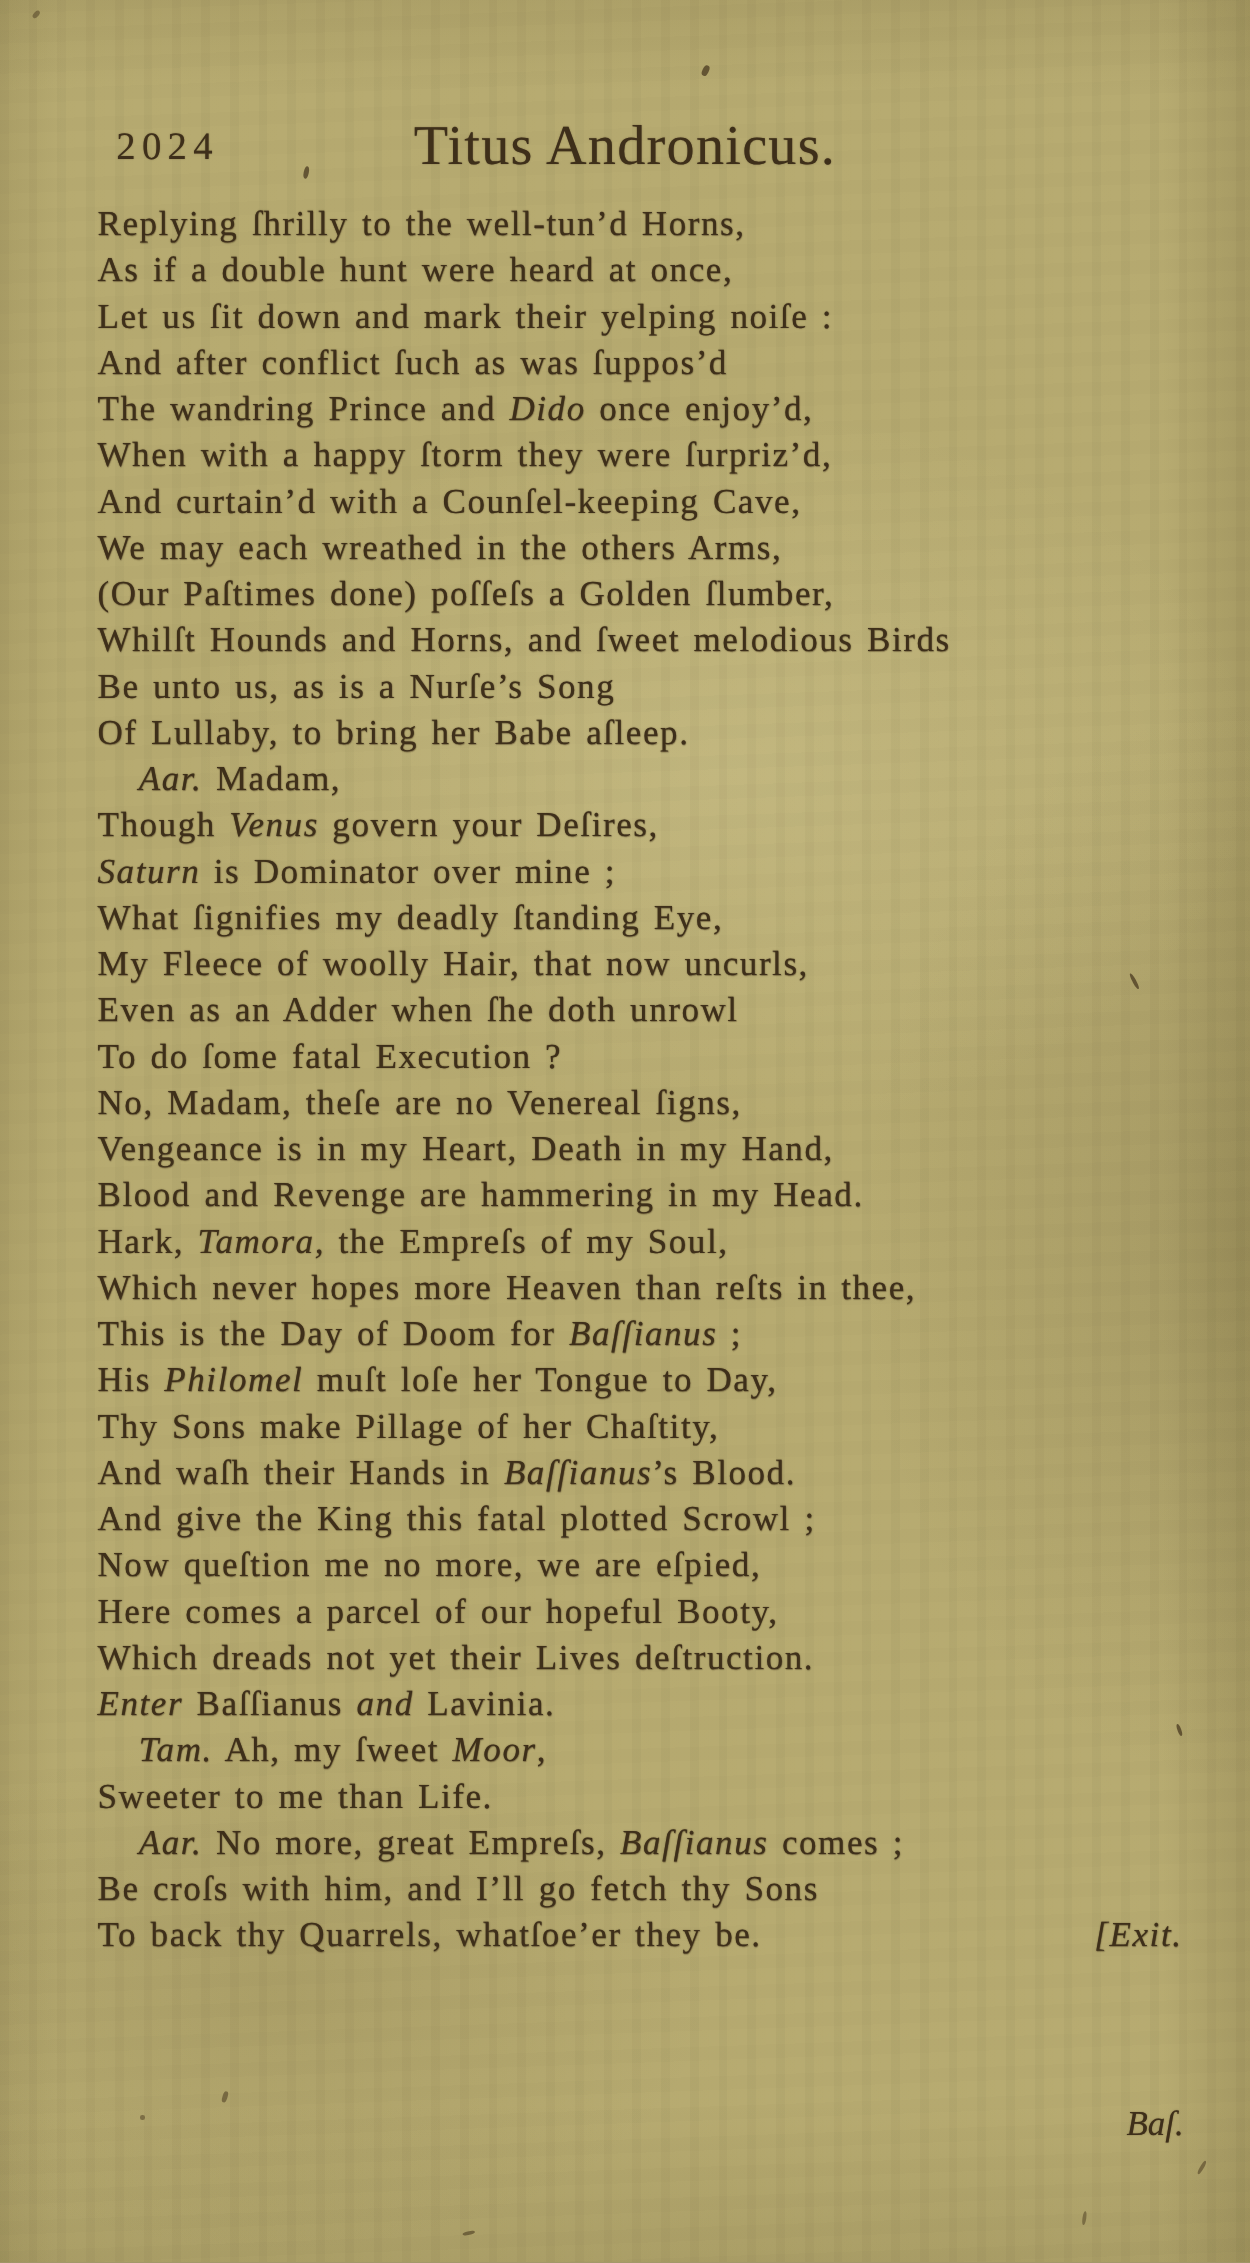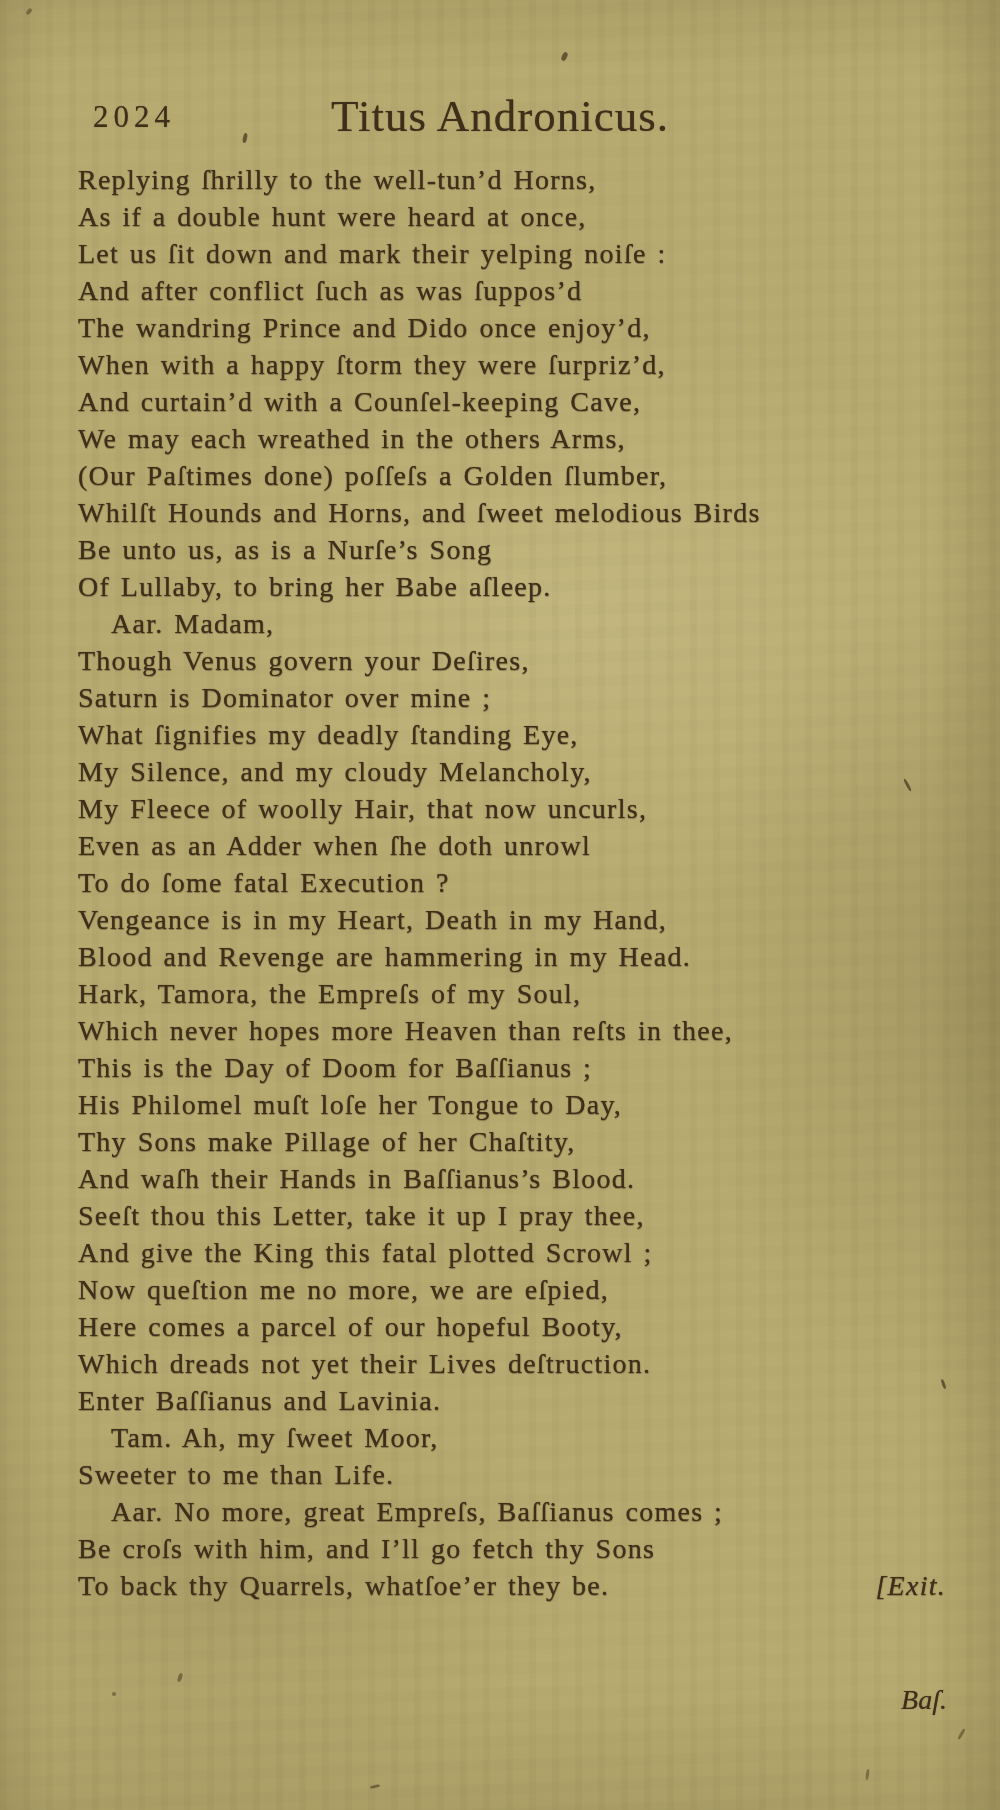--- a/index.html
+++ b/index.html
@@ -37,21 +37,21 @@
   }
   .body{
     position:absolute;top:161px;left:78px;width:870px;
     font-size:28px;line-height:37px;
     letter-spacing:0.045em;word-spacing:0.09em;
     text-shadow:0 0 1px rgba(62,47,26,0.75), 0.4px 0.6px 0.7px rgba(62,47,26,0.35);
   }
   .line{position:relative;height:37px;white-space:nowrap;}
   .line.speaker{padding-left:33px;}
   .line.center{text-align:left;}
-  .it{}
+  .it{font-style:italic;}
   .right-note{position:absolute;right:2px;top:0;font-style:italic;}
   .catchword{
     position:absolute;right:53px;top:1684px;
     font-size:28px;font-style:italic;
     text-shadow:0 0 1px rgba(62,47,26,0.7);
   }
   .speck{position:absolute;background:#4a3a20;border-radius:45%;opacity:0.75;pointer-events:none;}
 </style>
 </head>
 <body>
@@ -73,33 +73,32 @@
       <div class="line"><span>And curtain’d with a Counſel-keeping Cave,</span></div>
       <div class="line"><span>We may each wreathed in the others Arms,</span></div>
       <div class="line"><span>(Our Paſtimes done) poſſeſs a Golden ſlumber,</span></div>
       <div class="line"><span>Whilſt Hounds and Horns, and ſweet melodious Birds</span></div>
       <div class="line"><span>Be unto us, as is a Nurſe’s Song</span></div>
       <div class="line"><span>Of Lullaby, to bring her Babe aſleep.</span></div>
       <div class="line speaker"><span class="it">Aar.</span><span> Madam,</span></div>
       <div class="line"><span>Though </span><span class="it">Venus</span><span> govern your Deſires,</span></div>
       <div class="line"><span class="it">Saturn</span><span> is Dominator over mine ;</span></div>
       <div class="line"><span>What ſignifies my deadly ſtanding Eye,</span></div>
-      <div class="line"><span>My Silence, and my cloudy Melancholy,</span></div>
       <div class="line"><span>My Fleece of woolly Hair, that now uncurls,</span></div>
       <div class="line"><span>Even as an Adder when ſhe doth unrowl</span></div>
       <div class="line"><span>To do ſome fatal Execution ?</span></div>
+      <div class="line"><span>No, Madam, theſe are no Venereal ſigns,</span></div>
       <div class="line"><span>Vengeance is in my Heart, Death in my Hand,</span></div>
       <div class="line"><span>Blood and Revenge are hammering in my Head.</span></div>
       <div class="line"><span>Hark, </span><span class="it">Tamora,</span><span> the Empreſs of my Soul,</span></div>
       <div class="line"><span>Which never hopes more Heaven than reſts in thee,</span></div>
       <div class="line"><span>This is the Day of Doom for </span><span class="it">Baſſianus</span><span> ;</span></div>
       <div class="line"><span>His </span><span class="it">Philomel</span><span> muſt loſe her Tongue to Day,</span></div>
       <div class="line"><span>Thy Sons make Pillage of her Chaſtity,</span></div>
       <div class="line"><span>And waſh their Hands in </span><span class="it">Baſſianus</span><span>’s Blood.</span></div>
-      <div class="line"><span>Seeſt thou this Letter, take it up I pray thee,</span></div>
       <div class="line"><span>And give the King this fatal plotted Scrowl ;</span></div>
       <div class="line"><span>Now queſtion me no more, we are eſpied,</span></div>
       <div class="line"><span>Here comes a parcel of our hopeful Booty,</span></div>
       <div class="line"><span>Which dreads not yet their Lives deſtruction.</span></div>
       <div class="line center"><span class="it">Enter</span><span> Baſſianus </span><span class="it">and</span><span> Lavinia.</span></div>
       <div class="line speaker"><span class="it">Tam.</span><span> Ah, my ſweet </span><span class="it">Moor</span><span>,</span></div>
       <div class="line"><span>Sweeter to me than Life.</span></div>
       <div class="line speaker"><span class="it">Aar.</span><span> No more, great Empreſs, </span><span class="it">Baſſianus</span><span> comes ;</span></div>
       <div class="line"><span>Be croſs with him, and I’ll go fetch thy Sons</span></div>
       <div class="line"><span>To back thy Quarrels, whatſoe’er they be.</span><span class="right-note">[Exit.</span></div>

